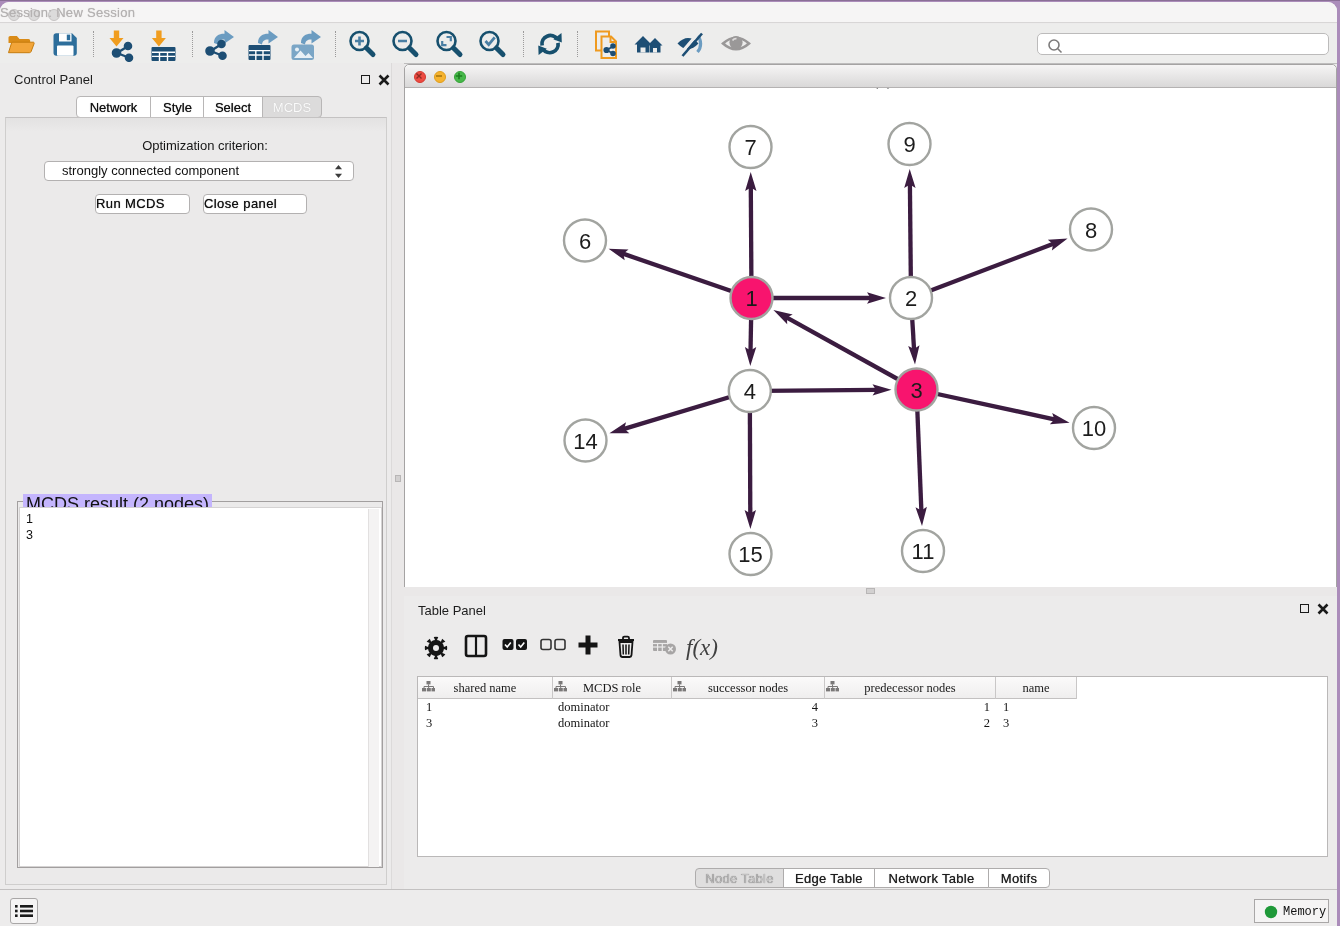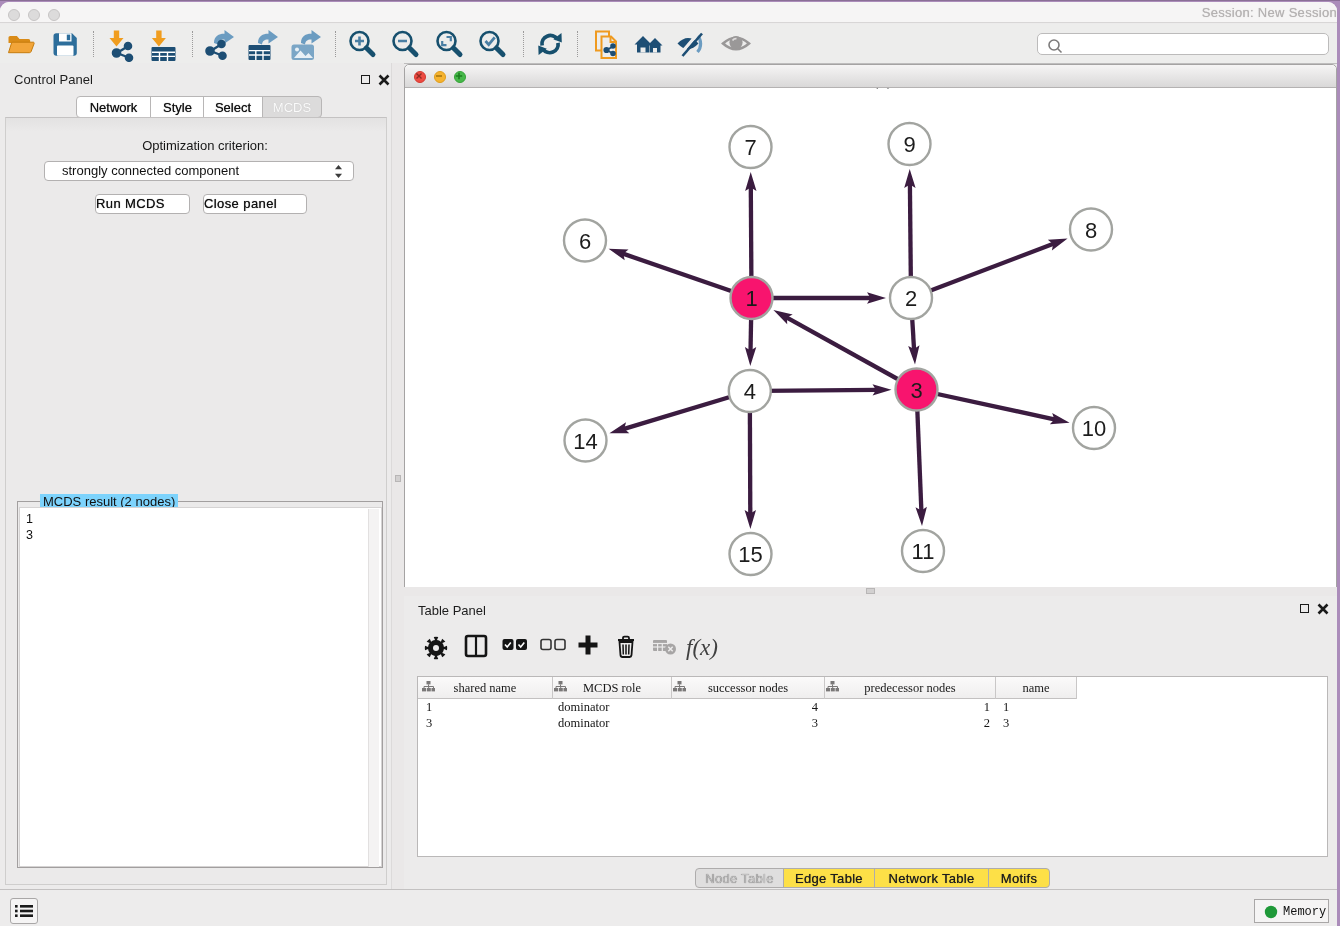--- a/index.html
+++ b/index.html
@@ -5,41 +5,41 @@
 * { margin:0; padding:0; box-sizing:border-box; }
 html,body { width:1340px; height:926px; }
 body { background:#ab8cba; font-family:"Liberation Sans",sans-serif; position:relative; overflow:hidden; }
 #topline { position:absolute; left:0; top:0; width:1340px; height:1px; background:#8a6f96; }
 #win { position:absolute; left:0; top:2px; width:1337px; height:924px; background:#ecebeb; border-radius:9px 9px 0 0; overflow:hidden; }
 #win > div { position:absolute; }
 
 
 #titlebar { left:0; top:0; width:1337px; height:21px; background:#f6f5f5; border-bottom:1px solid #d8d6d6; }
 .tl { position:absolute; top:7px; width:12px; height:12px; border-radius:50%; background:#dcdbdb; border:1px solid #c6c4c4; }
-#title { position:absolute; left:0; top:3px; width:1337px; text-align:right; font-size:13px; color:#b5b2b2; letter-spacing:.3px; text-shadow:0 0 .7px rgba(181,178,178,.9); }
+#title { position:absolute; left:0; top:3px; width:1337px; text-align:left; font-size:13px; color:#b5b2b2; letter-spacing:.3px; text-shadow:0 0 .7px rgba(181,178,178,.9); }
 
 
 #toolbar { left:0; top:22px; width:1337px; height:40px; background:#ededec; border-bottom:1px solid #bebdbd; }
 .tbi { position:absolute; top:4px; }
 .tsep { position:absolute; top:7px; height:26px; width:1px; border-left:1px dotted #9b9a9a; }
 #searchbox { position:absolute; left:1037px; top:9px; width:292px; height:22px; background:#fff; border:1px solid #bcbbbb; border-radius:5px; }
 
 
 #ctrl { left:0; top:61px; width:392px; height:826px; background:#ecebeb; border-right:1px solid #dcdada; }
 #ctrlhead { position:absolute; left:0; top:0; width:392px; height:30px; }
 #ctrlhead span { position:absolute; left:14px; top:9px; font-size:13px; color:#1d1d1d; }
 .minsq { position:absolute; width:9px; height:9px; border:1.6px solid #1a1a1a; background:transparent; }
 #tabs { position:absolute; left:76px; top:33px; height:22px; }
 .tab { position:absolute; top:0; height:22px; background:#fff; border:1px solid #b8b6b6; font-size:13px; color:#111; text-align:center; line-height:21px; text-shadow:0 0 .7px rgba(17,17,17,.85); }
 #tabpane { position:absolute; left:5px; top:54px; width:382px; height:768px; background:linear-gradient(#e3e2e2, #ebeaea 14px); border:1px solid #cfcecd; border-top:1px solid #c4c2c2; }
 #optlbl { position:absolute; left:9px; top:20px; width:380px; text-align:center; font-size:13px; color:#161616; }
 #combo { position:absolute; left:38px; top:43px; width:310px; height:20px; background:#fff; border:1px solid #b3b1b1; border-radius:4px; font-size:13px; color:#111; line-height:18px; padding-left:17px; }
 .btn { position:absolute; height:20px; background:#fff; border:1px solid #b3b1b1; border-radius:4px; font-size:13px; color:#111; text-align:left; line-height:18px; letter-spacing:.4px; text-shadow:0 0 .7px rgba(17,17,17,.85); }
 #fieldset { position:absolute; left:17px; top:438px; width:366px; height:367px; border:1px solid #a29f9f; }
-#fslegend { position:absolute; left:22px; top:-8px; background:#7dd3fc; padding:0 3px; font-size:13px; color:#111; }
+#fslegend { position:absolute; left:5px; top:-8px; background:#c4b5fd; padding:0 3px; font-size:18px; color:#111; }
 #fstext { position:absolute; left:1px; top:5px; width:363px; height:360px; background:#fff; border:1px solid #d5d3d3; font-size:12.5px; color:#111; padding:3px 0 0 6px; line-height:16px; }
 #fsscroll { position:absolute; right:2px; top:1px; width:11px; height:358px; background:#f4f3f3; border-left:1px solid #e2e0e0; }
 
 
 #vdiv { left:392px; top:61px; width:12px; height:826px; background:#eae8e8; }
 #vhandle { position:absolute; left:3px; top:412px; width:6px; height:7px; background:#d2d0d0; border:1px solid #b8b6b6; }
 #hdiv { left:404px; top:585px; width:933px; height:9px; background:#eae8e8; }
 #hhandle { position:absolute; left:462px; top:1px; width:9px; height:6px; background:#d2d0d0; border:1px solid #b8b6b6; }
 
 
@@ -53,21 +53,21 @@
 
 #tablepanel { left:404px; top:594px; width:933px; height:293px; background:#ecebeb; }
 #tphead span { position:absolute; left:14px; top:7px; font-size:13px; color:#1d1d1d; }
 #tptools { position:absolute; left:0; top:26px; width:933px; height:40px; }
 #tbl { position:absolute; left:13px; top:80px; width:911px; height:181px; background:#fff; border:1px solid #bab8b8;font-family:Liberation Serif, serif; }
 #tblhdr { position:absolute; left:0; top:0; width:659px; height:22px; background:linear-gradient(#fbfafa,#efeeee); border-bottom:1px solid #c3c1c1; }
 .treeic { position:absolute; top:4px; z-index:2; }
 .hc { position:absolute; top:0; height:22px; border-right:1px solid #c9c7c7; font-size:12.5px; color:#191919; text-align:center; line-height:22px; }
 .row { position:absolute; font-size:12.5px; color:#141414; height:16px; line-height:16px; }
 #tabs2 { position:absolute; left:291px; top:272px; height:20px; }
-.tab2 { position:absolute; top:0; height:20px; background:#fde047; border:1px solid #aeacac; font-size:13px; color:#1c1c1c; text-align:center; line-height:19px; letter-spacing:.3px; text-shadow:0 0 .7px rgba(28,28,28,.85); }
+.tab2 { position:absolute; top:0; height:20px; background:#ffffff; border:1px solid #aeacac; font-size:13px; color:#1c1c1c; text-align:center; line-height:19px; letter-spacing:.3px; text-shadow:0 0 .7px rgba(28,28,28,.85); }
 
 
 #statusbar { left:0; top:887px; width:1337px; height:37px; background:#edecec; border-top:1px solid #c3c1c1; }
 #listbtn { position:absolute; left:10px; top:8px; width:28px; height:26px; background:#f5f4f4; border:1px solid #a9a7a7; border-radius:3px; }
 #membtn { position:absolute; left:1254px; top:9px; width:75px; height:24px; background:#f5f4f4; border:1px solid #a9a7a7; font-size:12px; color:#111;font-family:Liberation Mono, monospace; }
 </style>
 </head>
 <body>
 <div id="topline"></div>
 <div id="win">

